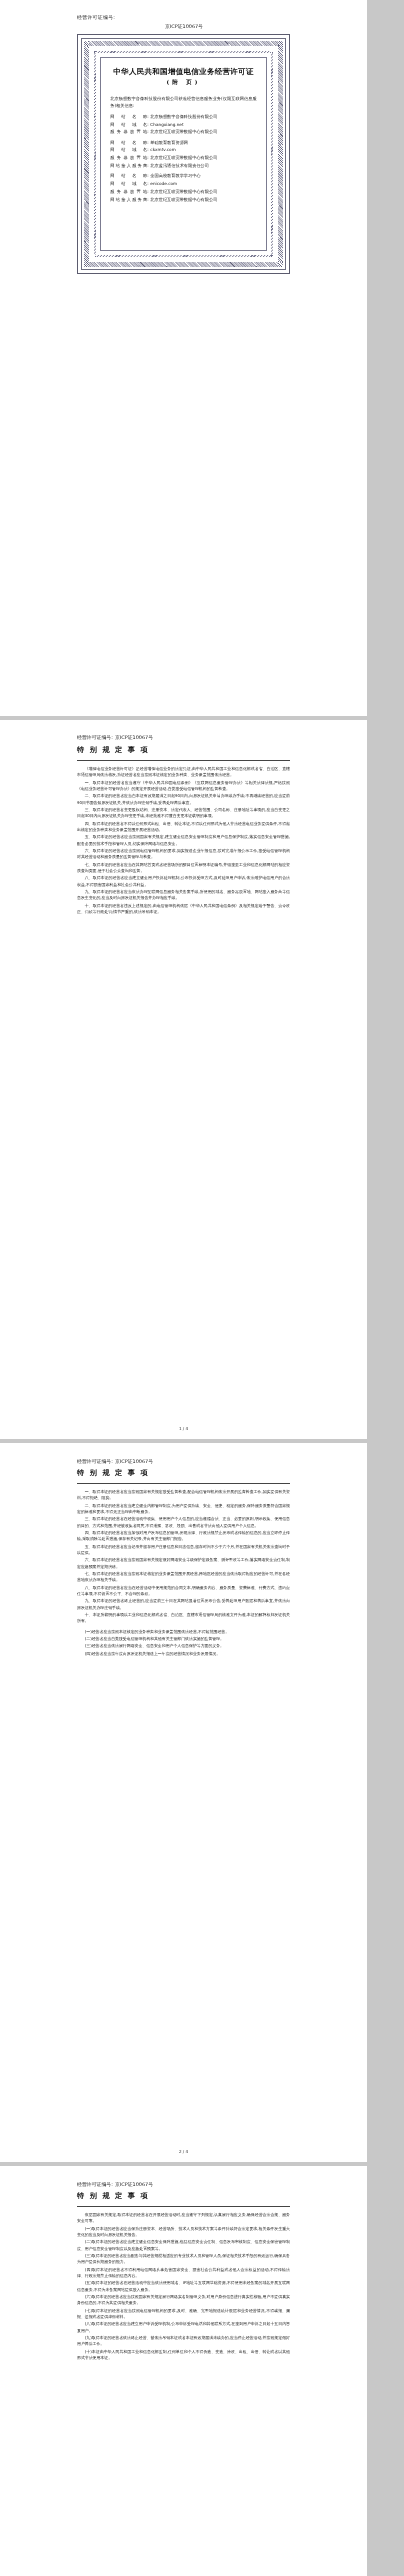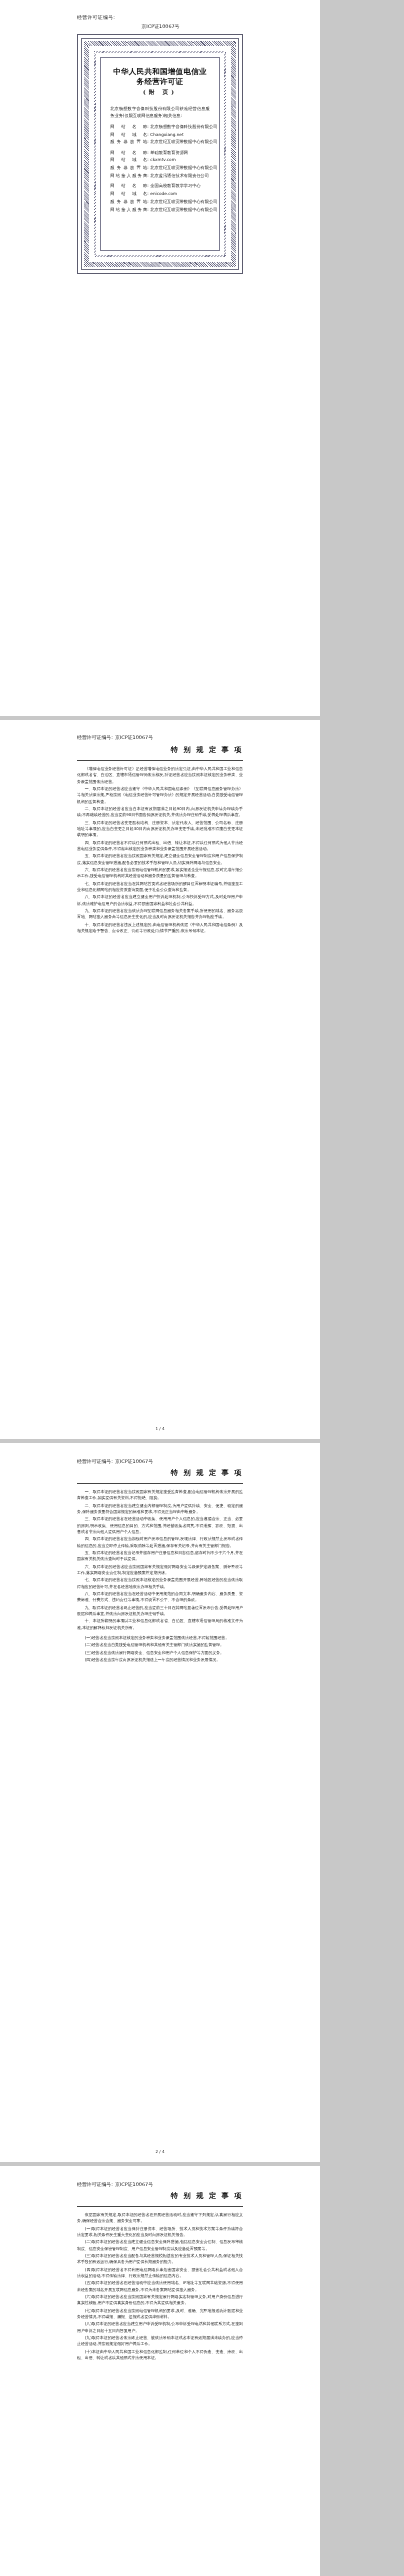--- a/index.html
+++ b/index.html
@@ -6,21 +6,21 @@
     margin: 0;
     padding: 0;
     background: #c8c8c8;
   }
   body {
     width: 405px;
     font-family: "DejaVu Sans", "Liberation Sans", sans-serif;
     color: #1a1a1a;
   }
   .page {
-    width: 320px;
+    width: 367px;
     background: #ffffff;
     box-sizing: border-box;
     position: relative;
     margin: 0 0 4.1px 0;
     padding: 14.4px 77px 10.3px 77px;
   }
   .page-1 { height: 716px; }
   .page-2 { height: 719px; }
   .page-3 { height: 719px; }
   .page-4 { height: 719px; }
@@ -107,21 +107,21 @@
     flex: 0 0 37px;
     text-align: justify;
     text-align-last: justify;
   }
   .cert-row .sep { flex: 0 0 3.1px; }
   .cert-row .v { flex: 1 1 auto; }
   .cert-gap { height: 2.6px; }
 
   
   .doc-title {
-    text-align: right;
+    text-align: left;
     font-family: "DejaVu Serif", "Liberation Serif", serif;
     font-weight: bold;
     font-size: 7.2px;
     letter-spacing: 1.5px;
     margin: 3.1px 0 5.2px 0;
   }
   .rule {
     border-top: 0.5px solid #444;
     margin: 3.1px 0 5.2px 0;
   }

